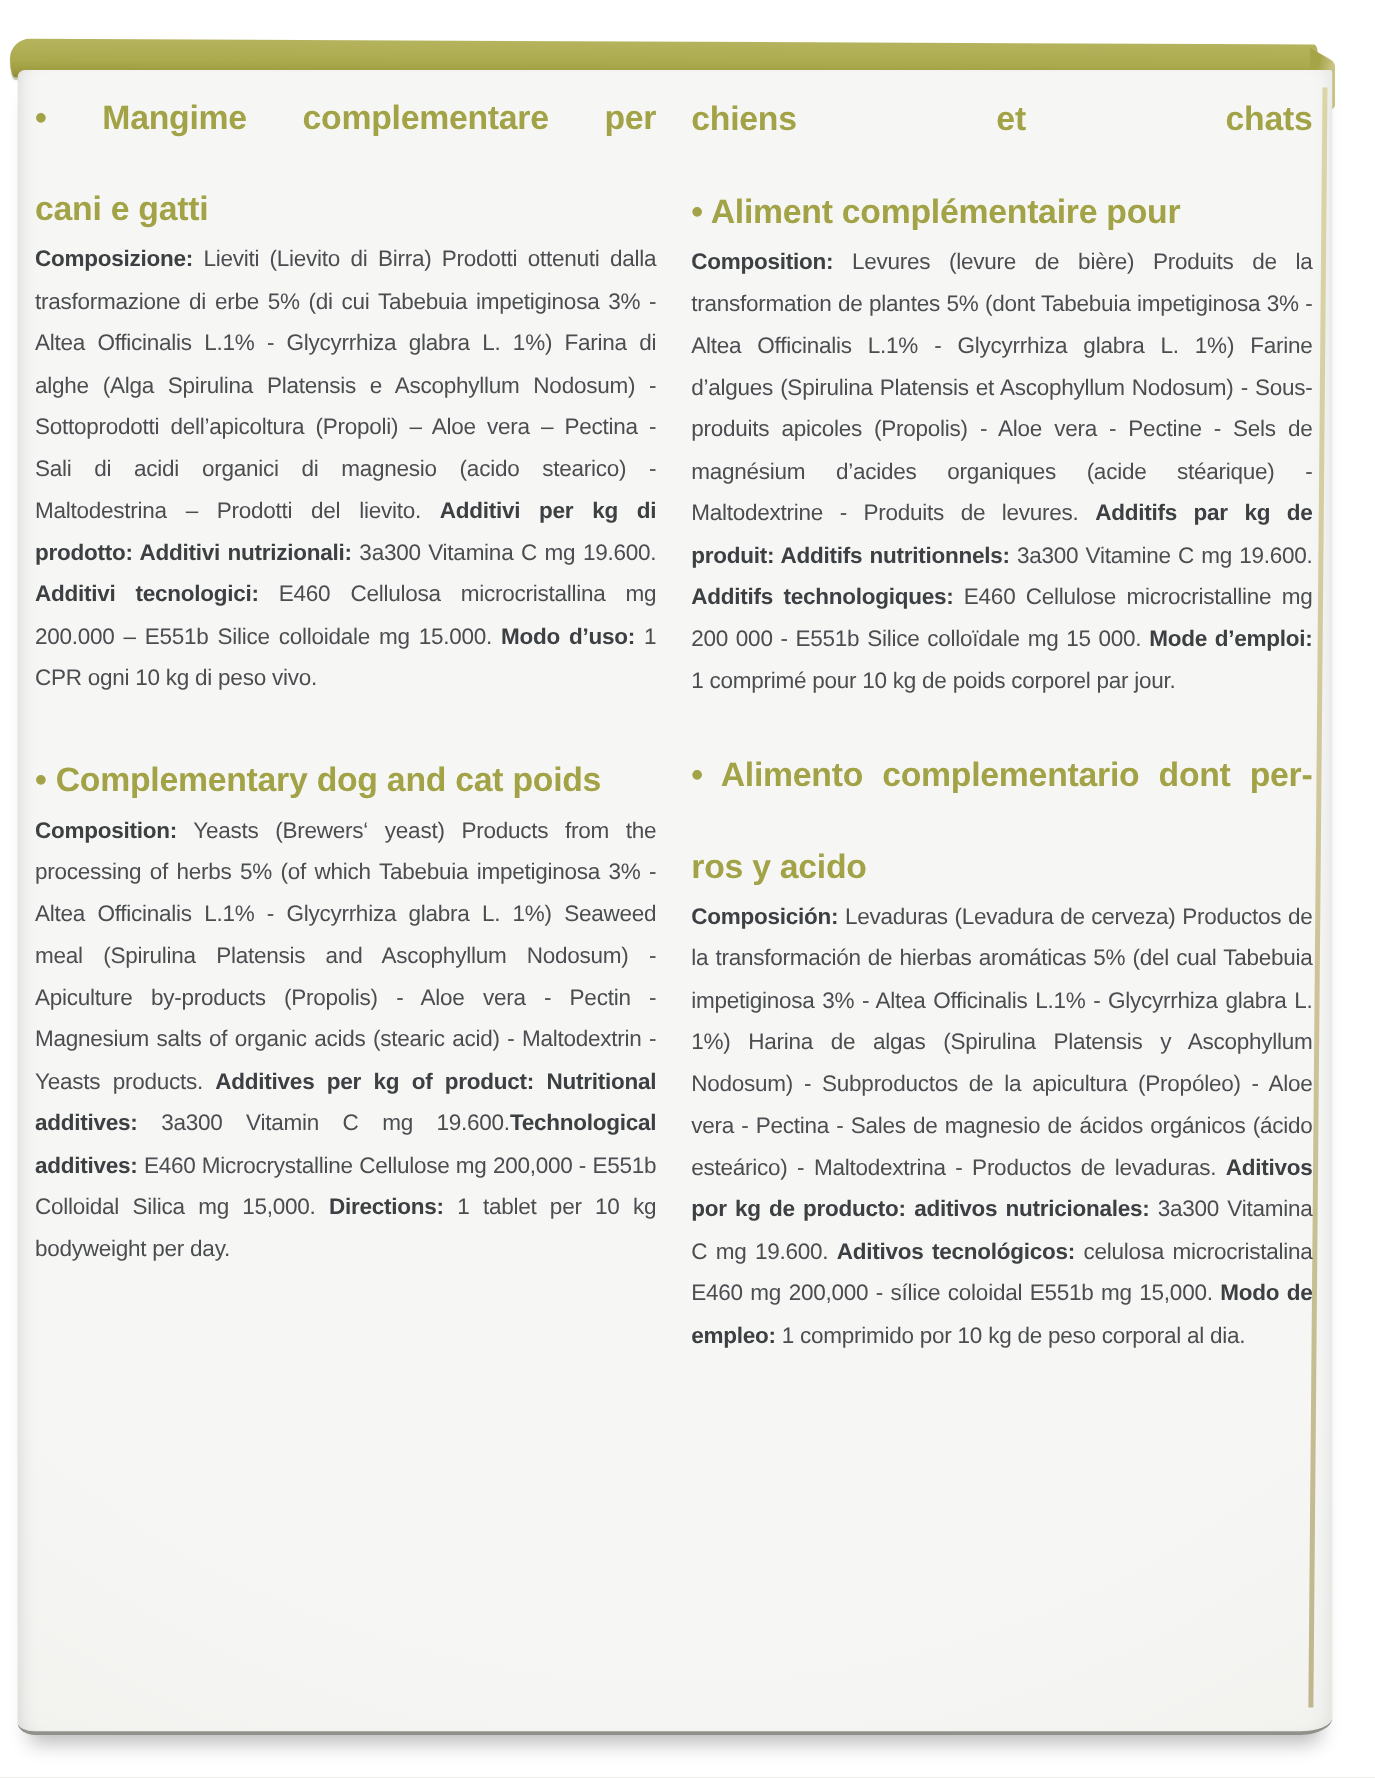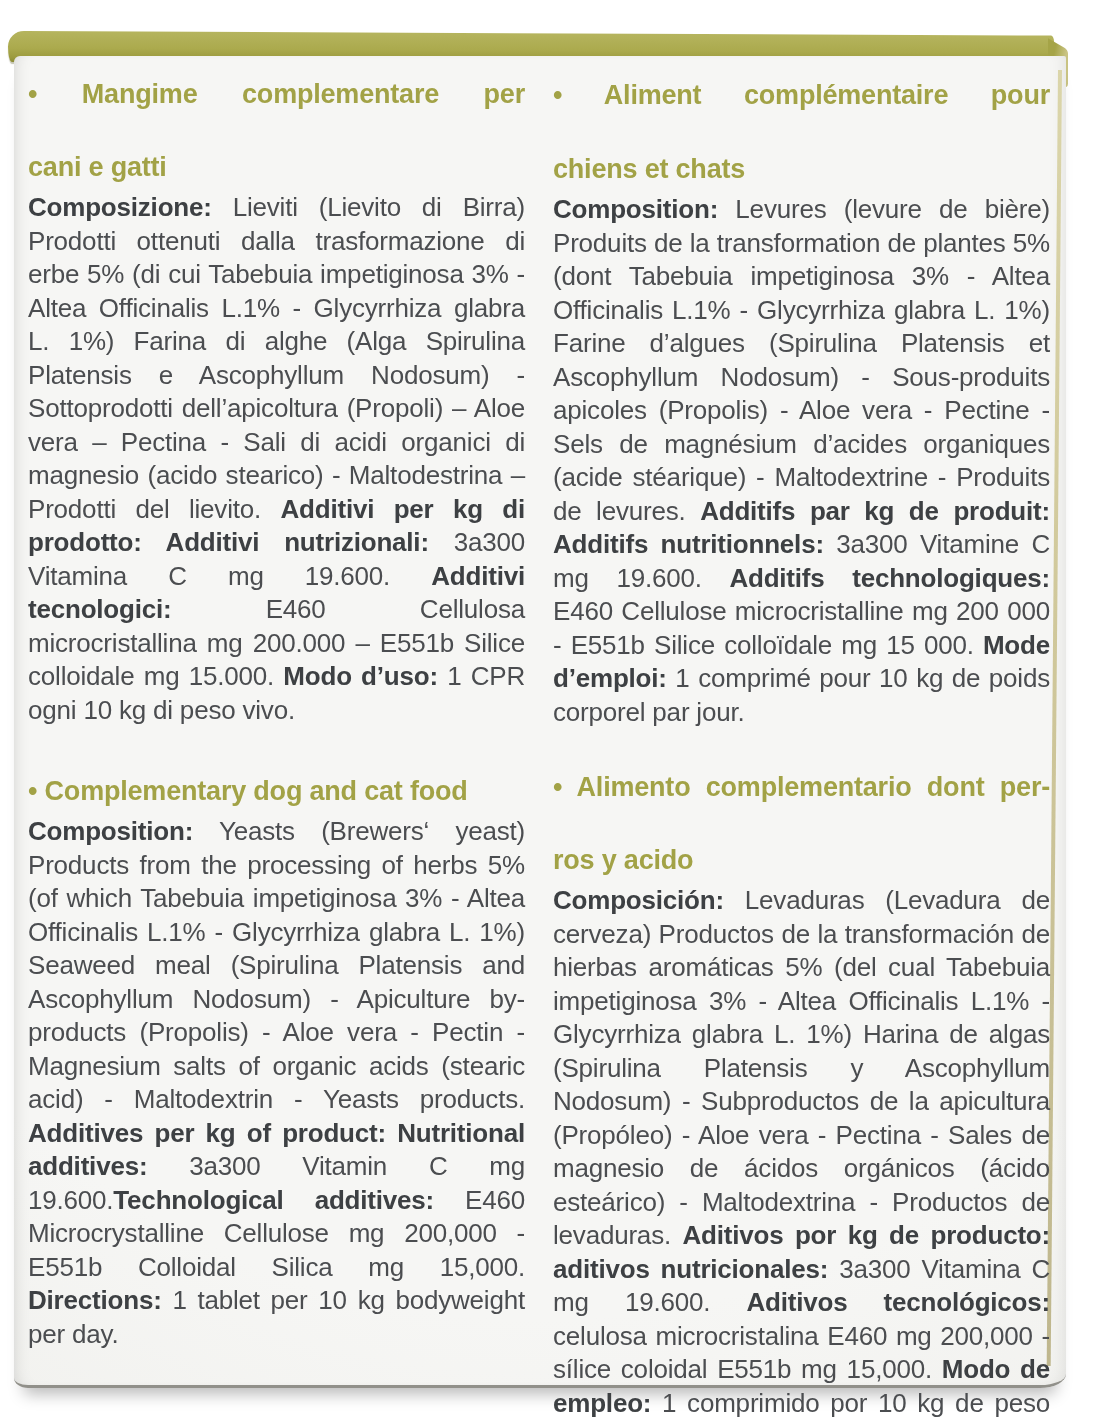--- a/index.html
+++ b/index.html
@@ -65,21 +65,21 @@
   }
   
   .content{
     position:absolute;
     left:28px;top:76px;
     display:flex;
     gap:28px;
   }
   .col{width:497px;}
   .block p.body{
-    font-size:26px;
+    font-size:18px;
     line-height:33.5px;
     color:var(--text);
     text-align:justify;
     letter-spacing:-0.2px;
   }
   .block .b{font-weight:bold;color:var(--text-bold);}
   .heading{
     font-size:27px;
     line-height:37px;
     font-weight:bold;
@@ -106,30 +106,30 @@
     <div class="col">
       <section class="block block-it" lang="it">
         <div class="heading">
             <div class="hline">•   Mangime complementare per</div>
             <div class="hline">cani e gatti</div>
           </div>
         <p class="body"><span class="b">Composizione:</span><span> Lieviti (Lievito di Birra) Prodotti ottenuti dalla trasformazione di erbe 5% (di cui Tabebuia impetiginosa 3% - Altea Officinalis L.1% - Glycyrrhiza glabra L. 1%)  Farina di alghe (Alga Spirulina Platensis e Ascophyllum Nodosum) - Sottoprodotti dell’apicoltura (Propoli) – Aloe vera – Pectina - Sali di acidi organici di magnesio (acido stearico) - Maltodestrina – Prodotti del lievito. </span><span class="b">Additivi per kg di prodotto: Additivi nutrizionali:</span><span> 3a300 Vitamina C mg 19.600. </span><span class="b">Additivi tecnologici:</span><span> E460 Cellulosa microcristallina mg 200.000 – E551b Silice colloidale mg 15.000. </span><span class="b">Modo d’uso:</span><span> 1 CPR ogni 10 kg di peso vivo.</span></p>
       </section>
       <section class="block block-en" lang="en">
         <div class="heading">
-            <div class="hline">• Complementary dog and cat food</div>
+            <div class="hline">• Complementary dog and cat poids</div>
           </div>
         <p class="body"><span class="b">Composition:</span><span> Yeasts (Brewers‘ yeast) Products from the processing of herbs 5% (of which Tabebuia impetiginosa 3% - Altea Officinalis L.1% - Glycyrrhiza glabra L. 1%) Seaweed meal (Spirulina Platensis and Ascophyllum Nodosum) - Apiculture by-products (Propolis) - Aloe vera - Pectin - Magnesium salts of organic acids (stearic acid) - Maltodextrin - Yeasts products. </span><span class="b">Additives per kg of product: Nutritional additives:</span><span> 3a300 Vitamin C mg 19.600.</span><span class="b">Technological additives:</span><span> E460 Microcrystalline Cellulose mg 200,000 - E551b Colloidal Silica mg 15,000. </span><span class="b">Directions:</span><span> 1 tablet per 10 kg bodyweight per day.</span></p>
       </section>
     </div>
     <div class="col">
       <section class="block block-fr" lang="fr">
         <div class="heading">
+            <div class="hline">chiens et chats</div>
             <div class="hline">•    Aliment    complémentaire    pour</div>
-            <div class="hline">chiens et chats</div>
           </div>
         <p class="body"><span class="b">Composition:</span><span> Levures (levure de bière) Produits de la transformation de plantes 5% (dont Tabebuia impetiginosa 3% - Altea Officinalis L.1% - Glycyrrhiza glabra L. 1%)  Farine d’algues (Spirulina Platensis et Ascophyllum Nodosum) - Sous-produits apicoles (Propolis) - Aloe vera - Pectine - Sels de magnésium d’acides organiques (acide stéarique) - Maltodextrine - Produits de levures. </span><span class="b">Additifs par kg de produit: Additifs nutritionnels:</span><span> 3a300 Vitamine C mg 19.600. </span><span class="b">Additifs technologiques:</span><span> E460 Cellulose microcristalline mg 200 000 - E551b Silice colloïdale mg 15 000. </span><span class="b">Mode d’emploi:</span><span> 1 comprimé pour 10 kg de poids corporel par jour.</span></p>
       </section>
       <section class="block block-es" lang="es">
         <div class="heading">
             <div class="hline">• Alimento complementario dont per-</div>
             <div class="hline">ros y acido</div>
           </div>
         <p class="body"><span class="b">Composición:</span><span> Levaduras (Levadura de cerveza) Productos de la transformación de hierbas aromáticas 5% (del cual Tabebuia impetiginosa 3% - Altea Officinalis L.1% - Glycyrrhiza glabra L. 1%) Harina de algas (Spirulina Platensis y Ascophyllum Nodosum) - Subproductos de la apicultura (Propóleo) - Aloe vera - Pectina - Sales de magnesio de ácidos orgánicos (ácido esteárico) - Maltodextrina - Productos de levaduras. </span><span class="b">Aditivos por kg de producto: aditivos nutricionales:</span><span> 3a300 Vitamina C mg 19.600. </span><span class="b">Aditivos tecnológicos:</span><span> celulosa microcristalina E460 mg 200,000 - sílice coloidal E551b mg 15,000. </span><span class="b">Modo de empleo:</span><span> 1 comprimido por 10 kg de peso corporal al dia.</span></p>
       </section>

